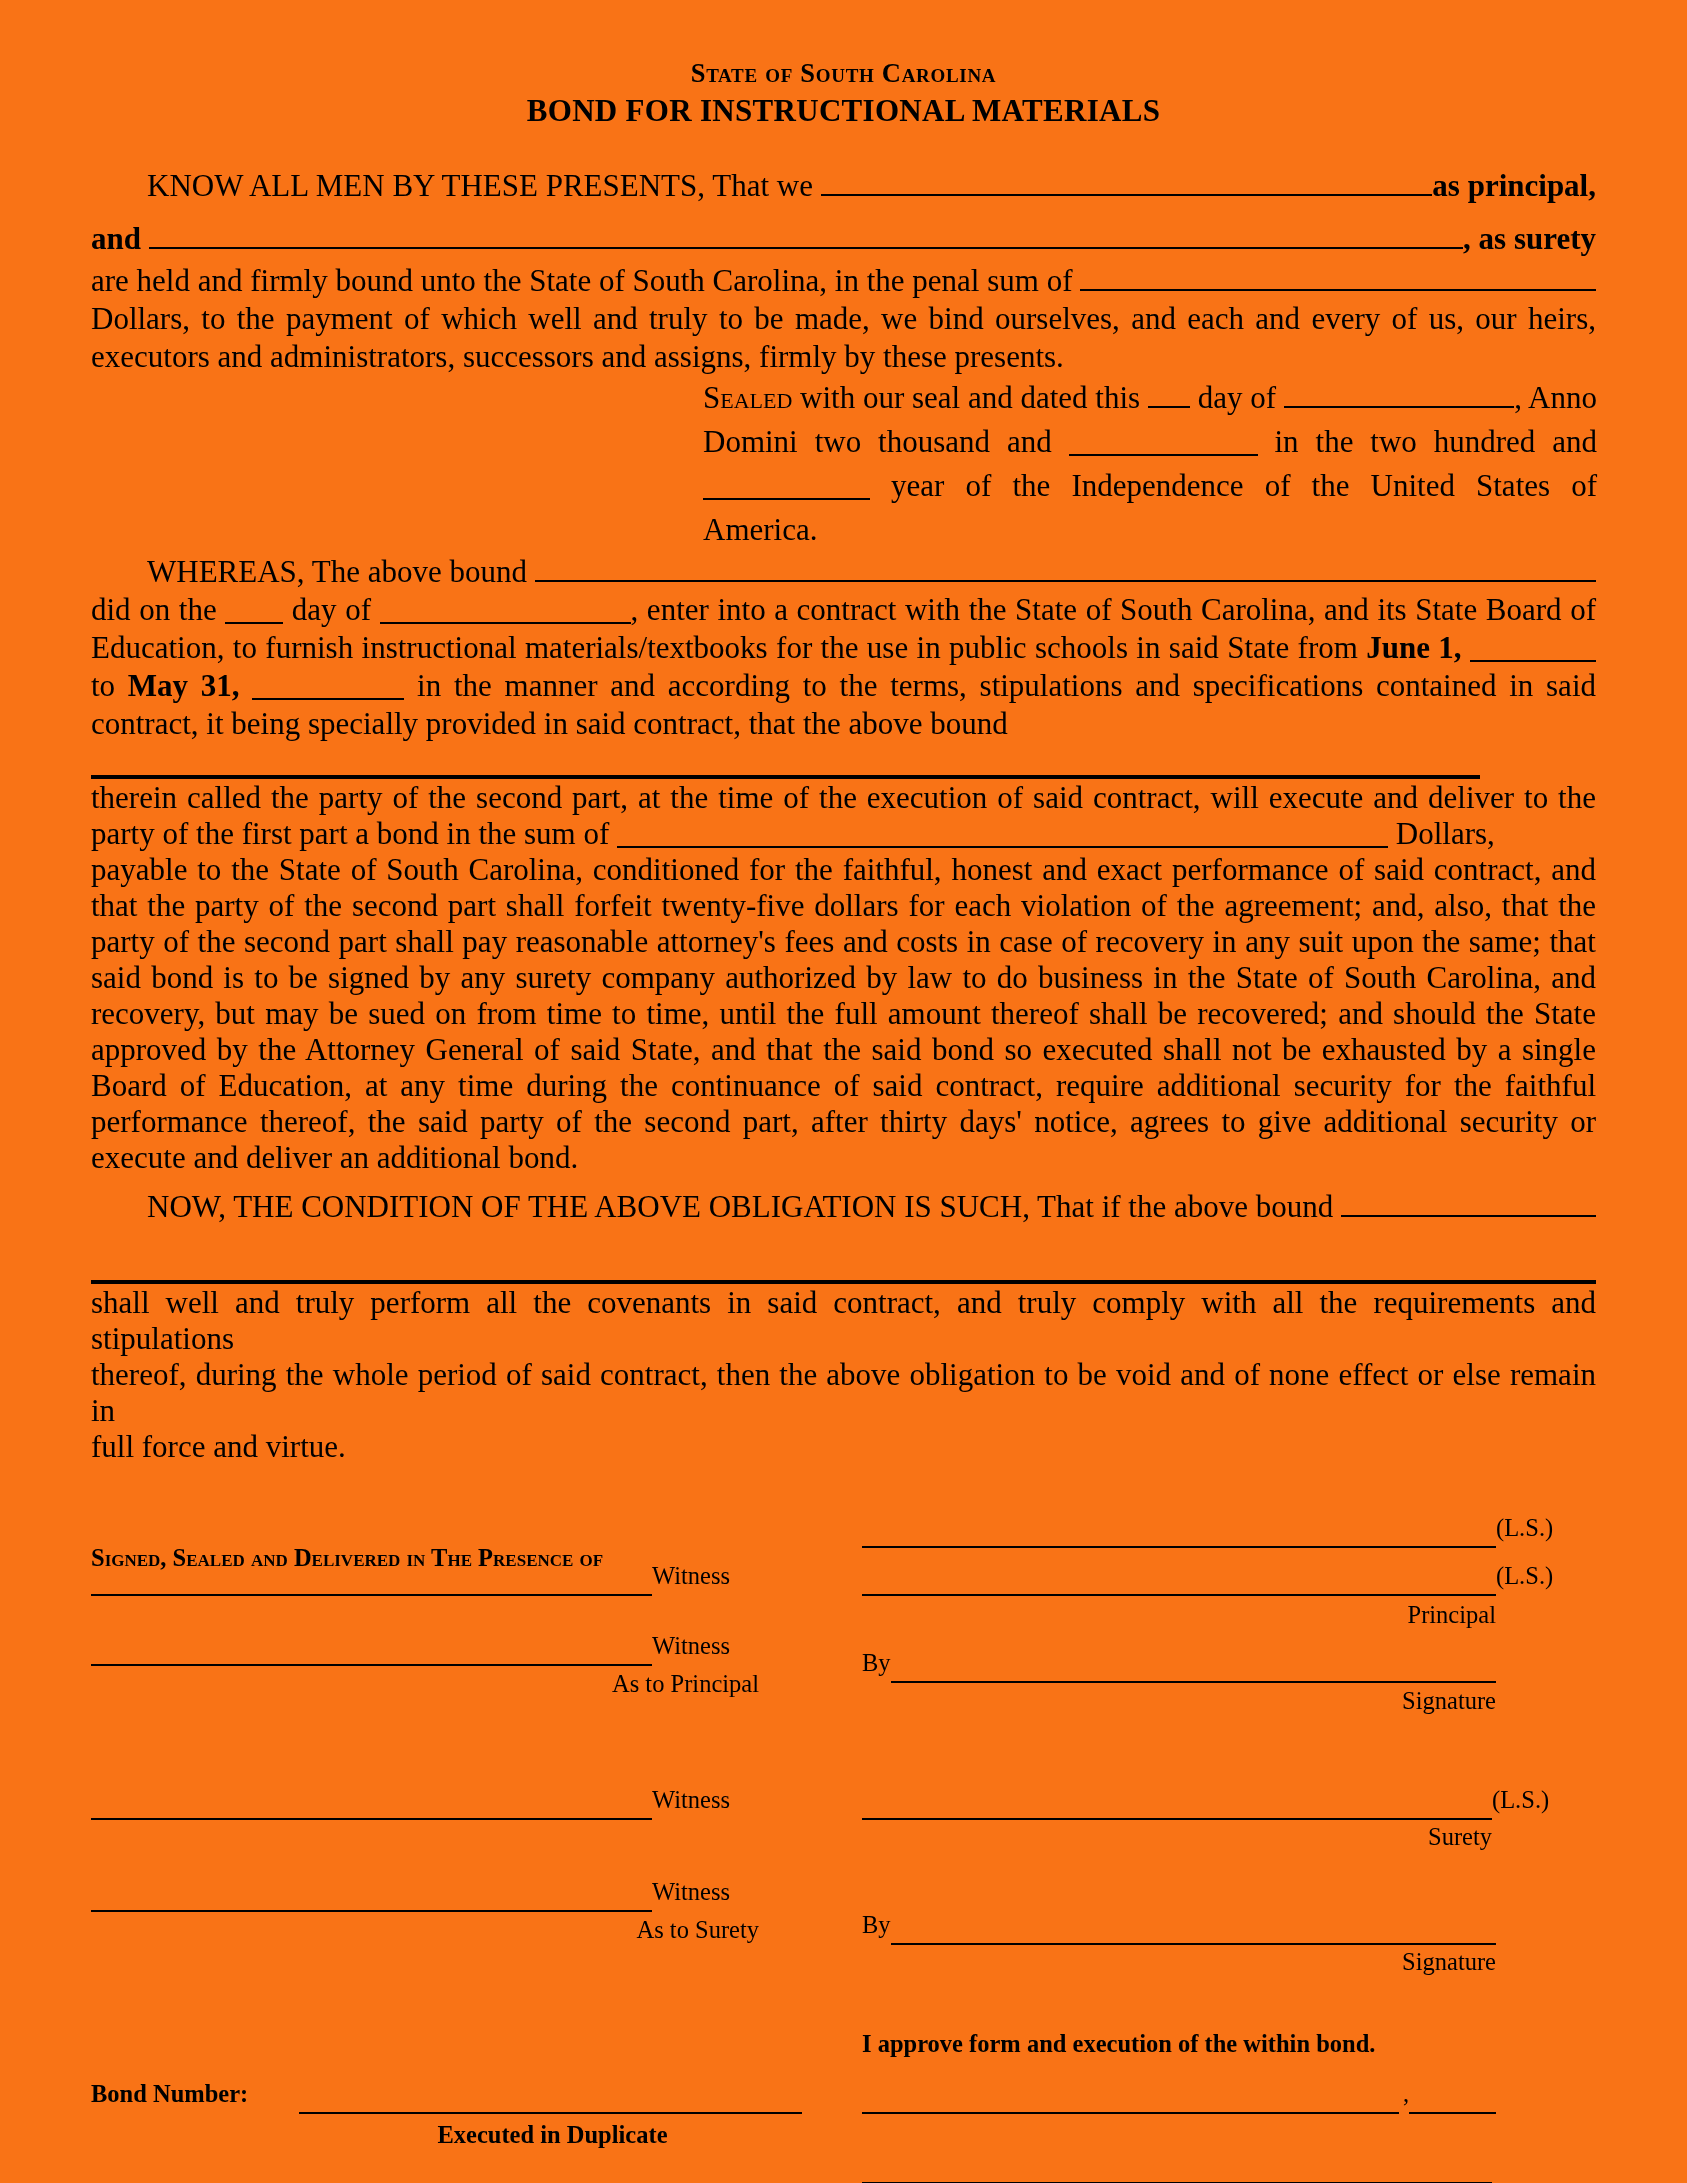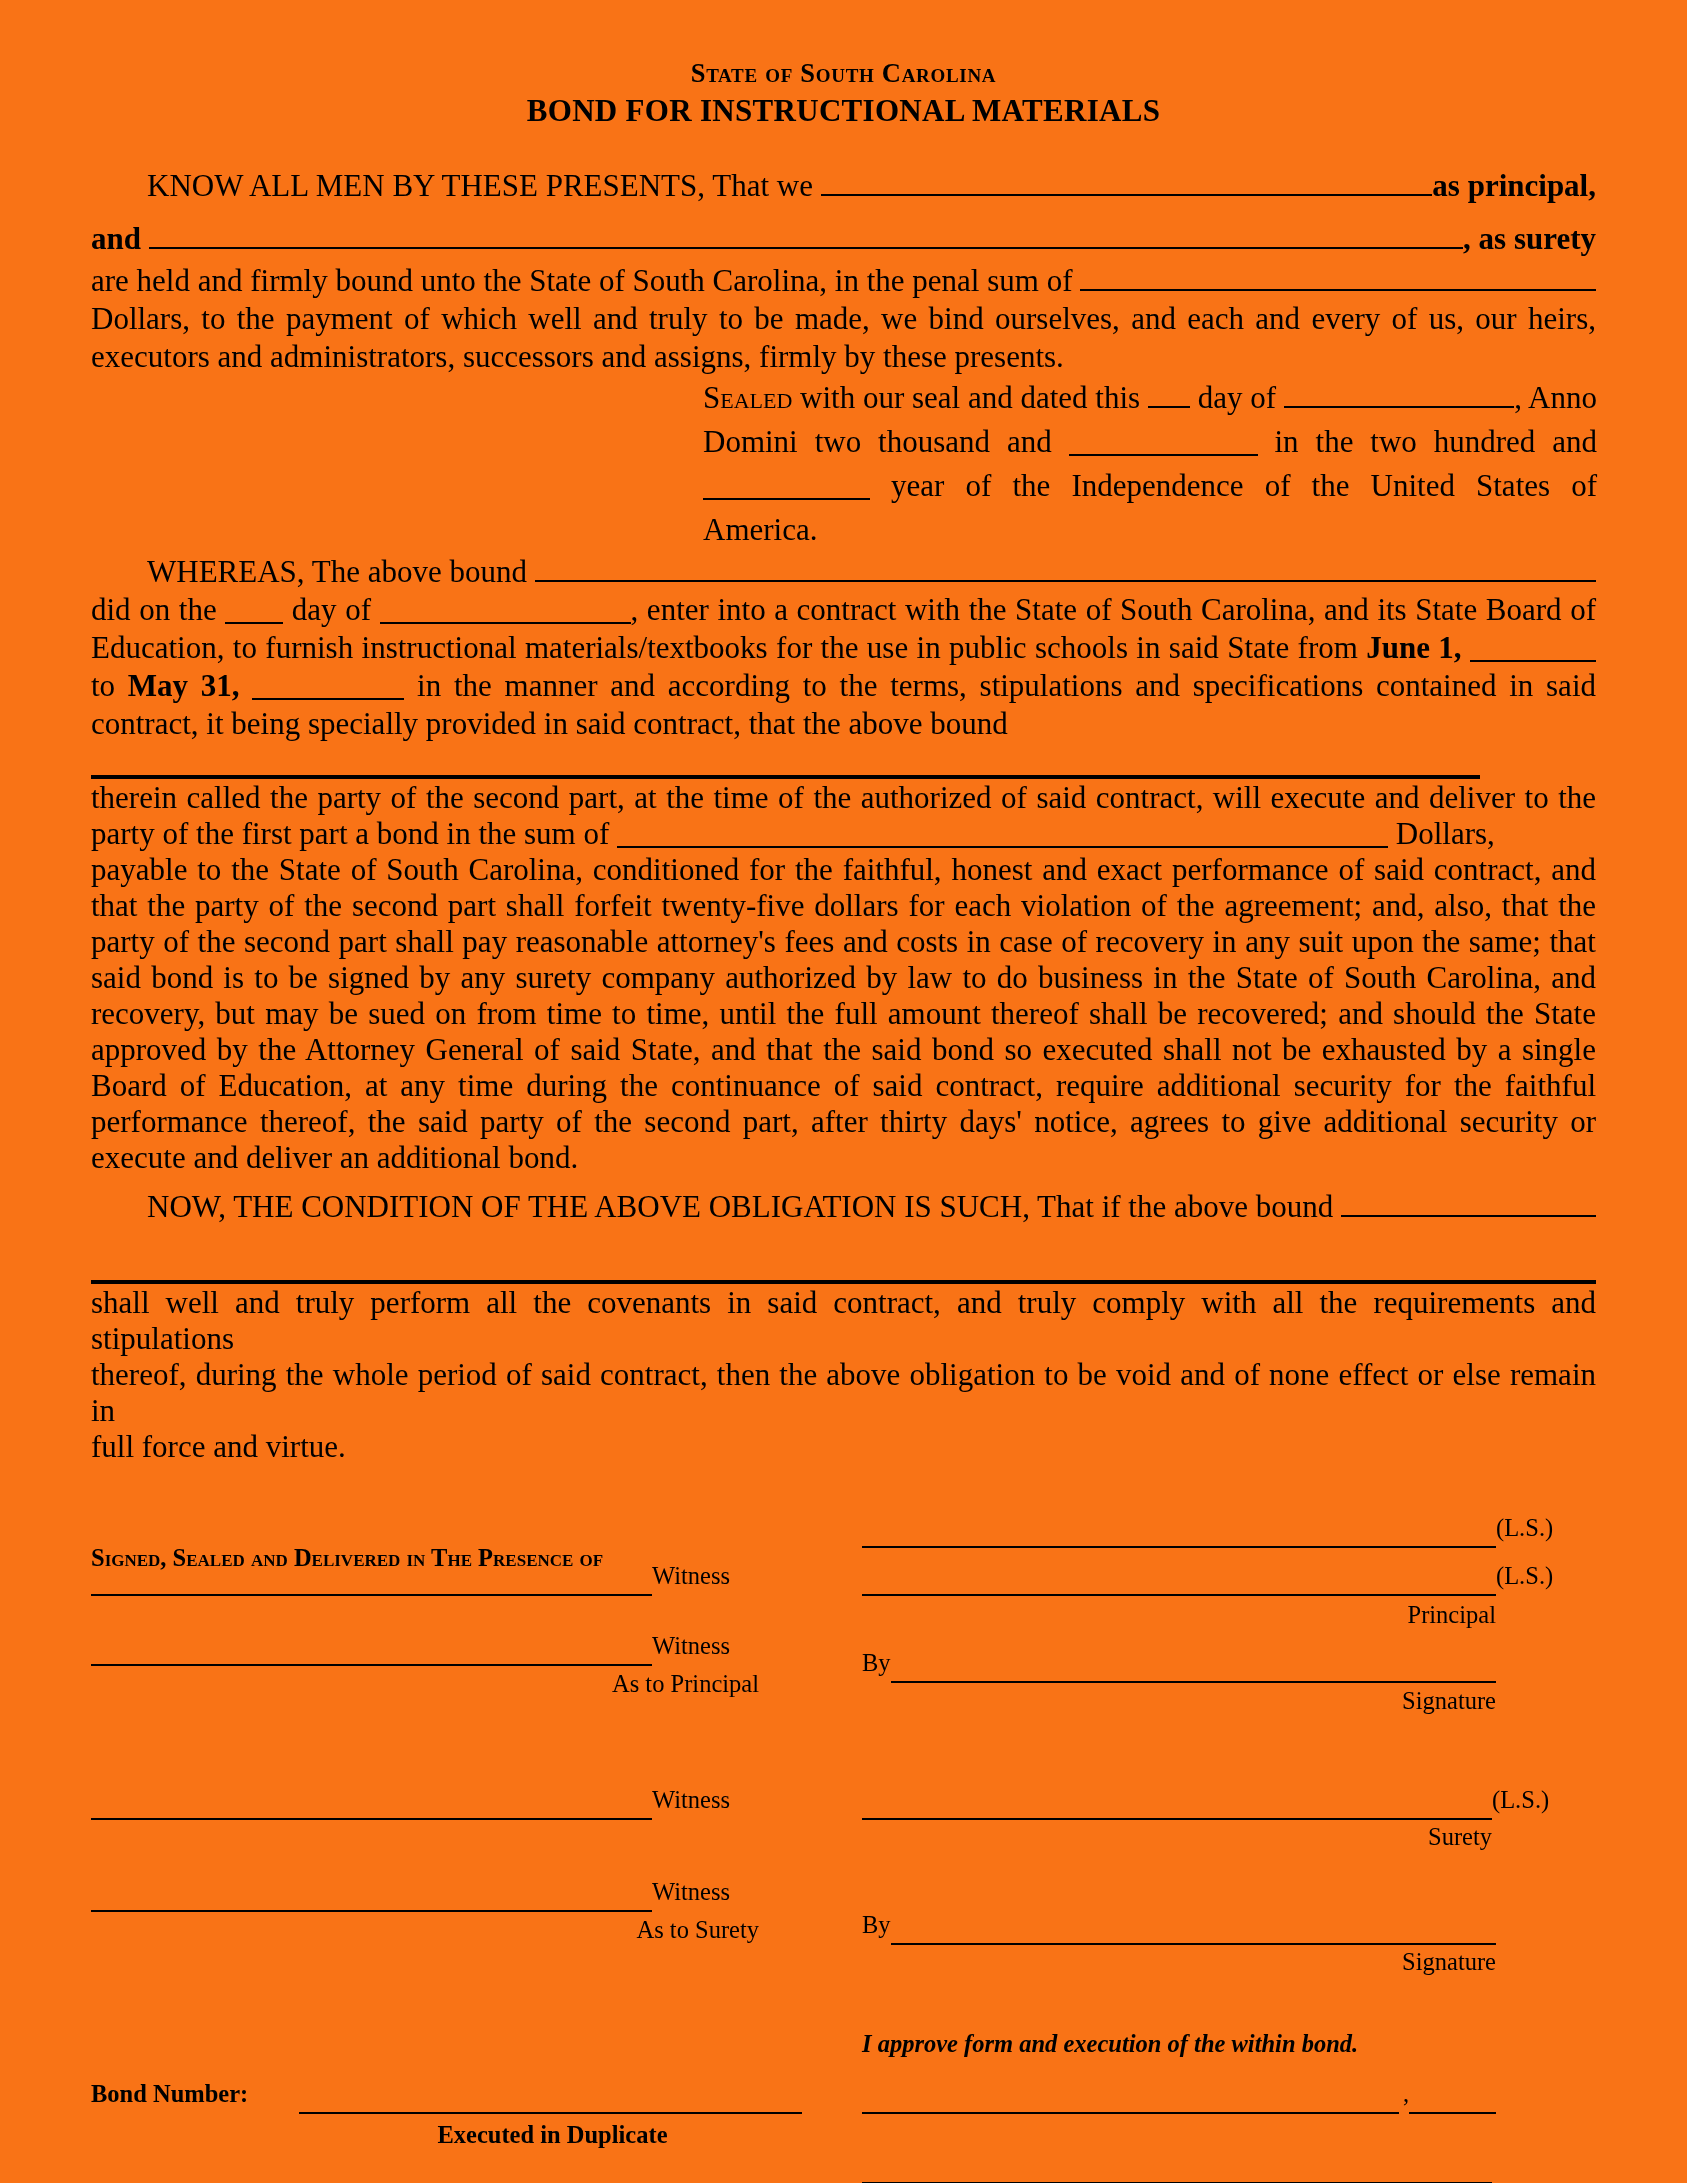--- a/index.html
+++ b/index.html
@@ -100,21 +100,21 @@
         </div>
         <div class="line just"><span>did on the </span><span class="blank" style="width: 58px;"></span><span> day of </span><span class="blank" style="width: 251px;"></span><span>, enter into a contract with the State of South Carolina, and its State Board of</span></div>
         <div class="line just"><span>Education, to furnish instructional materials/textbooks for the use in public schools in said State from </span><span class="bold">June 1,</span><span> </span><span class="blank" style="width: 126px;"></span></div>
         <div class="line just"><span>to </span><span class="bold">May 31,</span><span> </span><span class="blank" style="width: 152px;"></span><span> in the manner and according to the terms, stipulations and specifications contained in said</span></div>
         <div class="line"><span>contract, it being specially provided in said contract, that the above bound</span></div>
       </div>
 
     <div id="rule1" class="rule"></div>
 
     <div id="p2">
-        <div class="line just"><span>therein called the party of the second part, at the time of the authorized of said contract, will execute and deliver to the</span></div>
+        <div class="line just"><span>therein called the party of the second part, at the time of the execution of said contract, will execute and deliver to the</span></div>
         <div class="line"><span>party of the first part a bond in the sum of </span><span class="blank" style="width: 771px;"></span><span> Dollars,</span></div>
         <div class="line just"><span>payable to the State of South Carolina, conditioned for the faithful, honest and exact performance of said contract, and</span></div>
         <div class="line just"><span>that the party of the second part shall forfeit twenty-five dollars for each violation of the agreement; and, also, that the</span></div>
         <div class="line just"><span>party of the second part shall pay reasonable attorney's fees and costs in case of recovery in any suit upon the same; that</span></div>
         <div class="line just"><span>said bond is to be signed by any surety company authorized by law to do business in the State of South Carolina, and</span></div>
         <div class="line just"><span>recovery, but may be sued on from time to time, until the full amount thereof shall be recovered; and should the State</span></div>
         <div class="line just"><span>approved by the Attorney General of said State, and that the said bond so executed shall not be exhausted by a single</span></div>
         <div class="line just"><span>Board of Education, at any time during the continuance of said contract, require additional security for the faithful</span></div>
         <div class="line just"><span>performance thereof, the said party of the second part, after thirty days' notice, agrees to give additional security or</span></div>
         <div class="line"><span>execute and deliver an additional bond.</span></div>
@@ -183,21 +183,21 @@
         <span class="slabel">Witness</span>
       </div>
       <div class="cap right" style="top:425px;left:0;width:668px;">As to Surety</div>
 
       <div class="sigrow" style="top:423px;left:771px;width:634px;">
         <span class="slabel">By</span>
         <span class="sblank sgrow"></span>
       </div>
       <div class="cap right" style="top:457px;left:771px;width:634px;">Signature</div>
 
-      <div class="cap bold" style="top:539px;left:771px;font-style:italic;">I approve form and execution of the within bond.</div>
+      <div class="cap bold" style="top:539px;left:771px;">I approve form and execution of the within bond.</div>
 
       <div class="sigrow" style="top:592px;left:0;">
         <span class="slabel bnlabel">Bond Number:</span>
         <span class="sblank" style="width:503px;"></span>
       </div>
       <div class="sigrow" style="top:592px;left:771px;width:634px;">
         <span class="sblank" style="width:537px;"></span>
         <span class="slabel comma">,</span>
         <span class="sblank sgrow"></span>
       </div>

